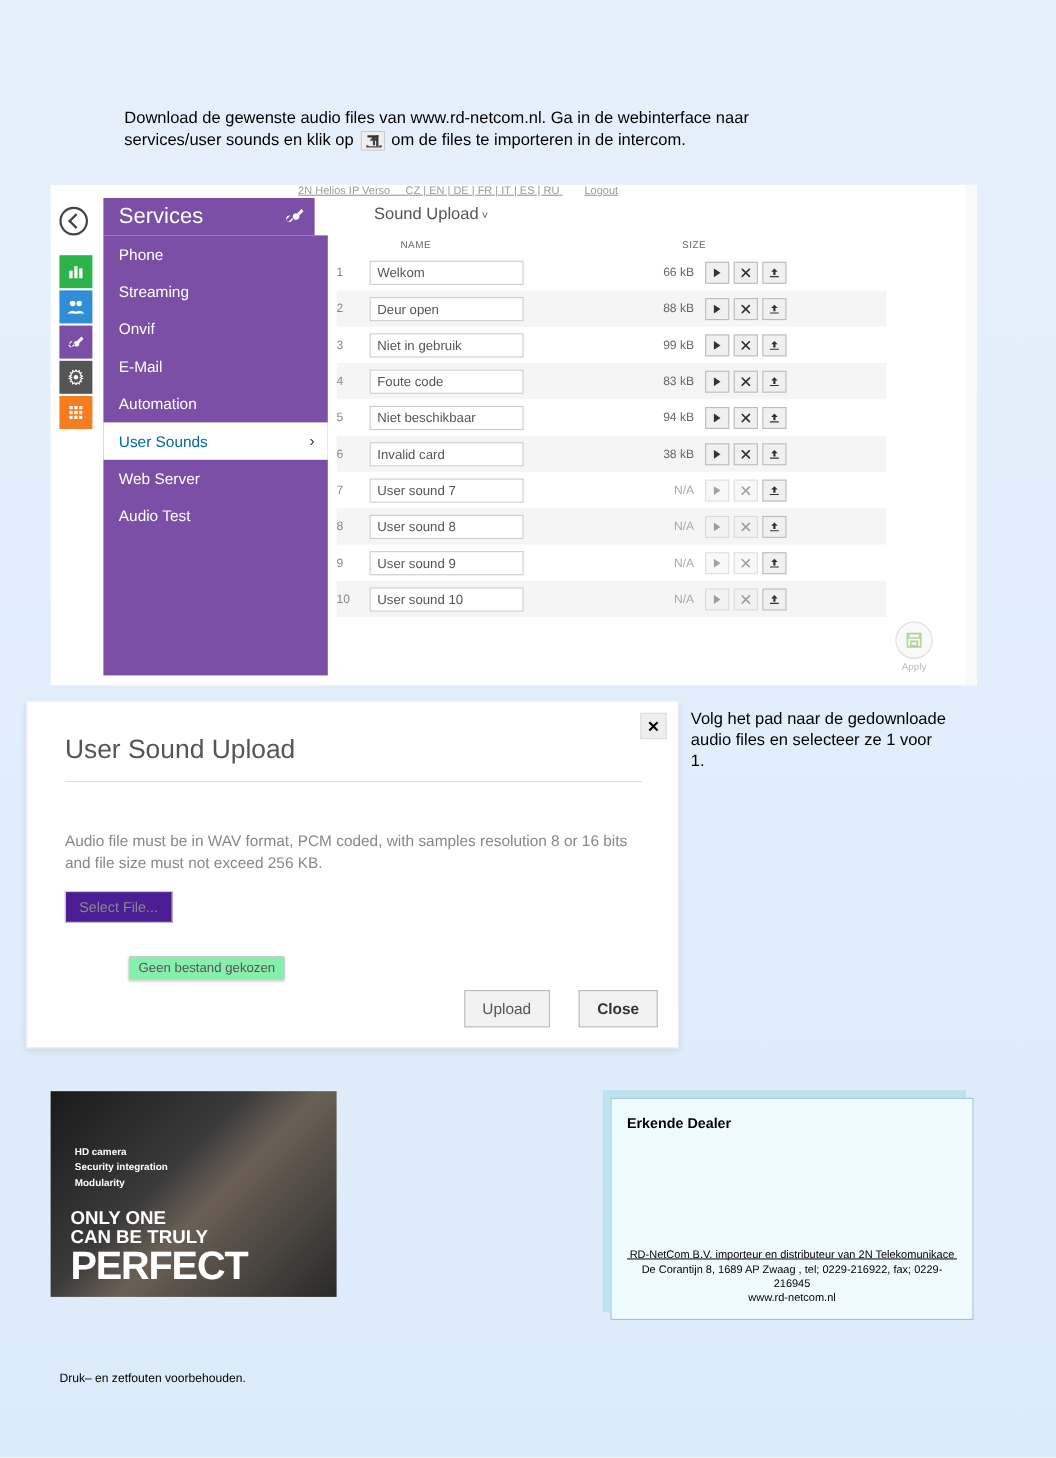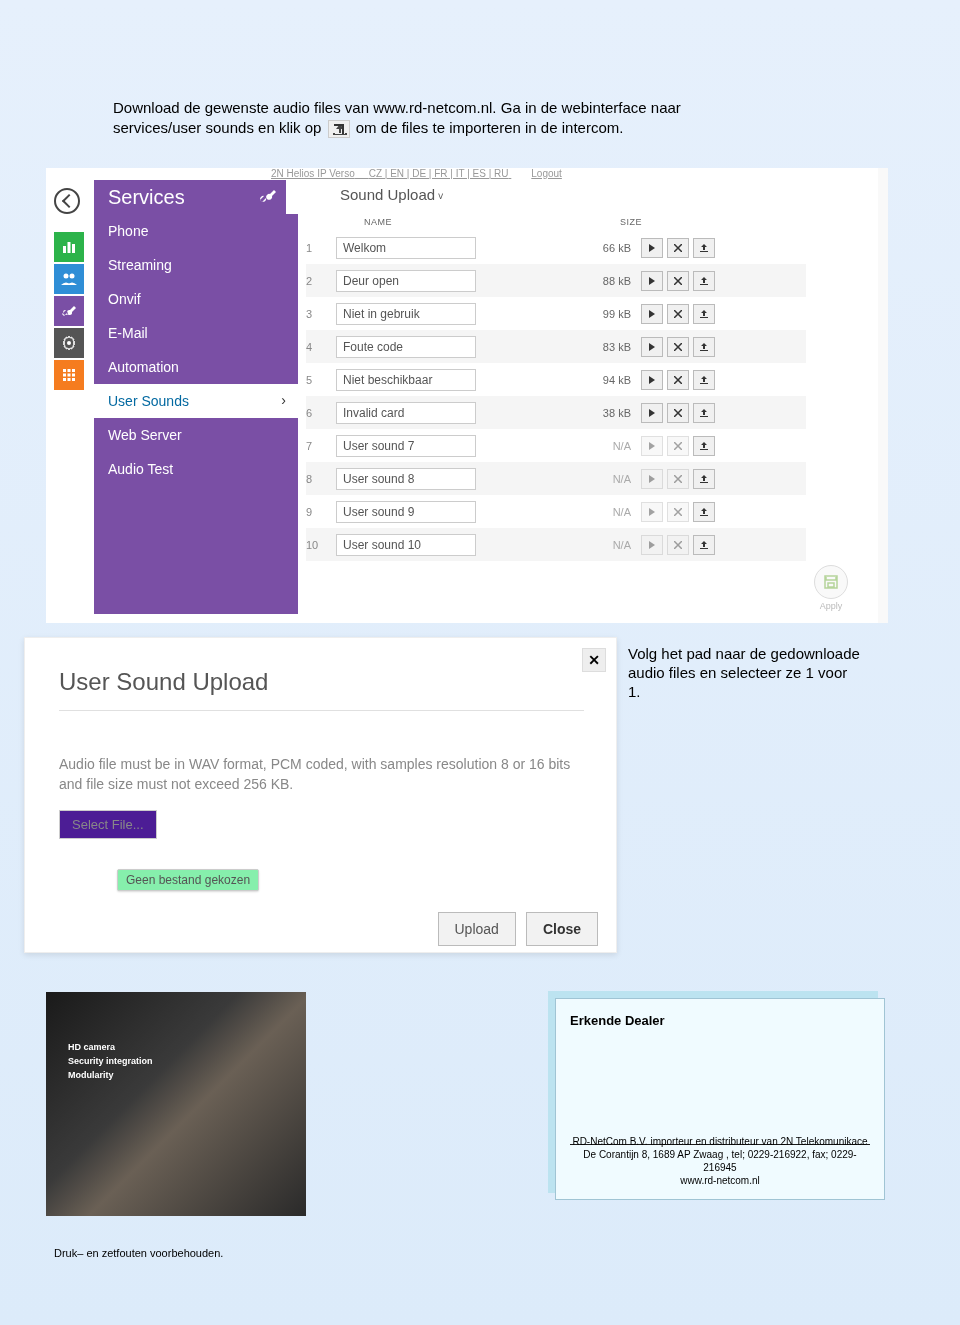--- a/index.html
+++ b/index.html
@@ -288,23 +288,23 @@
     border: 1px solid #ccc;
     background: #86efac;
     font-size: 12px;
     color: #555;
     border-radius: 2px;
     box-shadow: 0 1px 2px rgba(0,0,0,0.15);
     margin-top: 24px;
   }
   .dialog-actions {
     position: absolute;
-    bottom: 6px; right: 18px;
+    bottom: 18px; right: 18px;
     display: flex;
-    gap: 10px;
+    gap: 26px;
   }
   .dlg-btn {
     padding: 8px 16px;
     border: 1px solid #bbb;
     background: #f2f2f2;
     font-size: 14px;
     font-weight: bold;
     color: #333;
     cursor: pointer;
   }
@@ -316,21 +316,21 @@
     width: 232px;
     font-size: 15px;
     line-height: 19px;
     color: #000;
   }
 
   
   .ad-image {
     position: absolute;
     top: 992px; left: 46px;
-    width: 260px; height: 224px;
+    width: 260px; height: 187px;
     background: linear-gradient(135deg, #1a1a1a 0%, #3a3a3a 40%, #6a6055 55%, #2a2a2a 100%);
     color: #fff;
     font-family: Arial, sans-serif;
   }
   .ad-image .ad-lines {
     position: absolute;
     top: 48px; left: 22px;
     font-size: 9px;
     font-weight: bold;
     line-height: 14px;
@@ -734,20 +734,25 @@
 </div>
 
 <div class="dialog-note">Volg het pad naar de gedownloade audio files en selecteer ze 1 voor 1.</div>
 
 <div class="ad-image">
   <div class="ad-lines">
     <div>HD camera</div>
     <div>Security integration</div>
     <div>Modularity</div>
   </div>
+  <div class="ad-big">
+    <div class="l1">ONLY ONE</div>
+    <div class="l2">CAN BE TRULY</div>
+    <div class="l3">PERFECT</div>
+  </div>
 </div>
 
 <div class="dealer-box">
   <div class="dealer-title">Erkende Dealer</div>
   <div class="dealer-hr"></div>
   <div class="dealer-contact">
     <div>RD-NetCom B.V. importeur en distributeur van 2N Telekomunikace</div>
     <div>De Corantijn 8, 1689 AP Zwaag , tel;  0229-216922, fax; 0229-216945</div>
     <div>www.rd-netcom.nl</div>
   </div>

